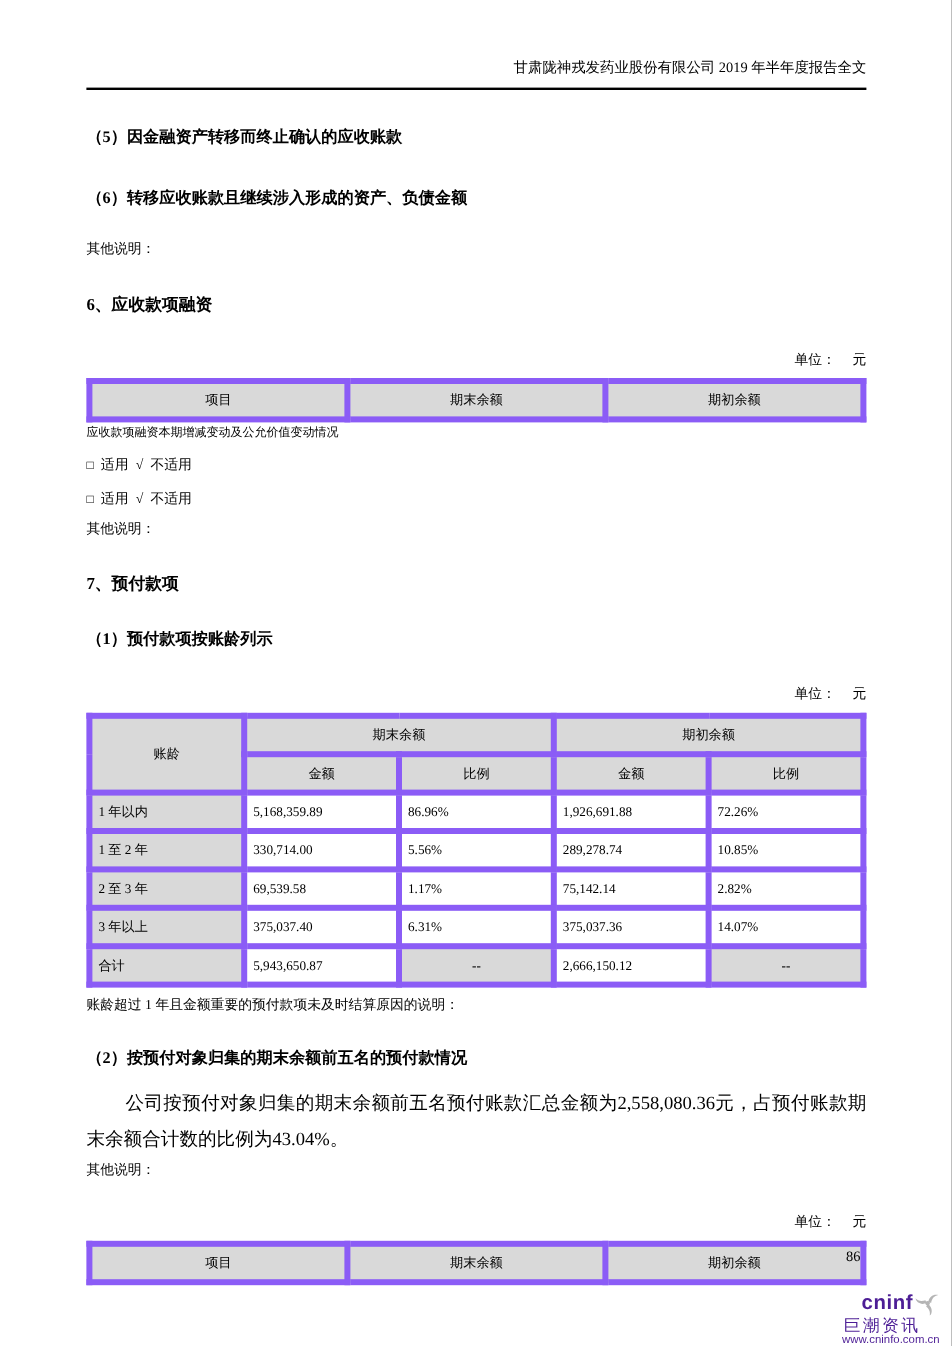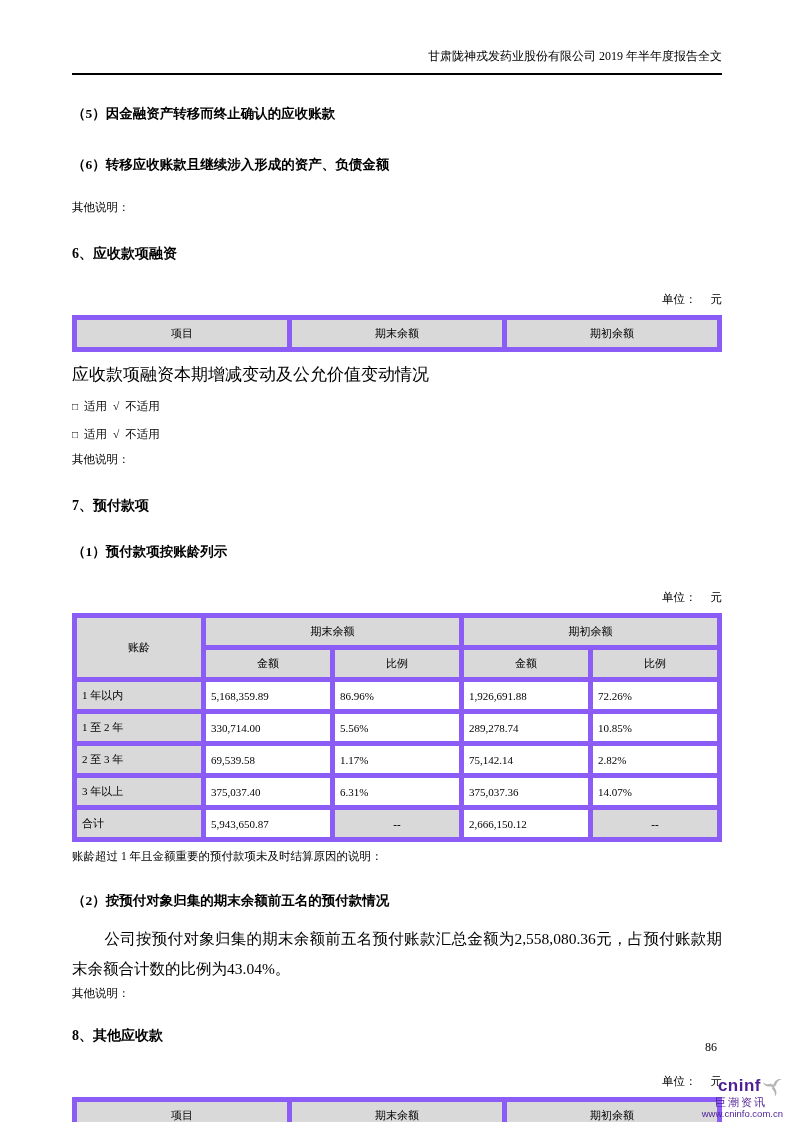--- a/index.html
+++ b/index.html
@@ -51,21 +51,21 @@
   th, td { border: 5px solid #8b5cf6; padding: 6px 5px; }
   th {
     background: #d9d9d9;
     font-weight: normal;
     text-align: center;
   }
   td.label-cell { background: #d9d9d9; text-align: left; }
   td.num { }
   td.dash { background: #d9d9d9; text-align: center; font-weight: bold; }
 
-  .note-line { margin-top: 11px; font-size: 17px; }
+  .note-line { margin-top: 1px; font-size: 10px; }
   .app-line  { margin-top: 13px; font-size: 11.5px; }
   .app-line span { margin-right: 6px; }
   .app-line .box-glyph { font-size: 10px; }
 
   .para {
     margin-top: 14px;
     font-size: 15.5px;
     line-height: 30px;
     text-indent: 2.1em;
     text-align: justify;
@@ -86,21 +86,21 @@
     right: 10px;
     width: 110px;
     text-align: center;
     color: #4c1d95;
     font-family: Liberation Sans, sans-serif;
     line-height: 1.15;
   }
   .logo-row { display: flex; align-items: center; justify-content: flex-end; }
   .logo-text { font-size: 17px; font-weight: bold; letter-spacing: 0.5px; }
   .logo-swirl { margin-left: 2px; }
-  .logo-sub { font-size: 11px; text-align: right; padding-right: 16px; letter-spacing: 2px; }
+  .logo-sub { font-size: 14px; text-align: right; padding-right: 16px; letter-spacing: 2px; }
   .logo-url { font-size: 9.5px; text-align: right; }
 </style>
 </head>
 <body>
 
 <div class="page">
   <div class="content">
 
     <div class="doc-header">
       <span>甘肃陇神戎发药业股份有限公司 2019 年半年度报告全文</span>
@@ -186,21 +186,20 @@
         <td class="dash">--</td>
       </tr>
     </tbody>
       </table>
     <div class="small" style="margin-top:7px;">账龄超过 1 年且金额重要的预付款项未及时结算原因的说明：</div>
 
     <div class="h-sub mt-sub">（2）按预付对象归集的期末余额前五名的预付款情况</div>
     <p class="para">公司按预付对象归集的期末余额前五名预付账款汇总金额为2,558,080.36元，占预付账款期末余额合计数的比例为43.04%。</p>
     <div class="para-note">其他说明：</div>
 
-    <div class="h-sec mt-sec8">8、其他应收款</div>
     <div class="unit-line">
       <span>单位：</span><span class="unit-val">元</span>
     </div>
     <table>
       <tbody>
           <tr>
         <th>项目</th>
         <th>期末余额</th>
         <th>期初余额</th>
       </tr>

